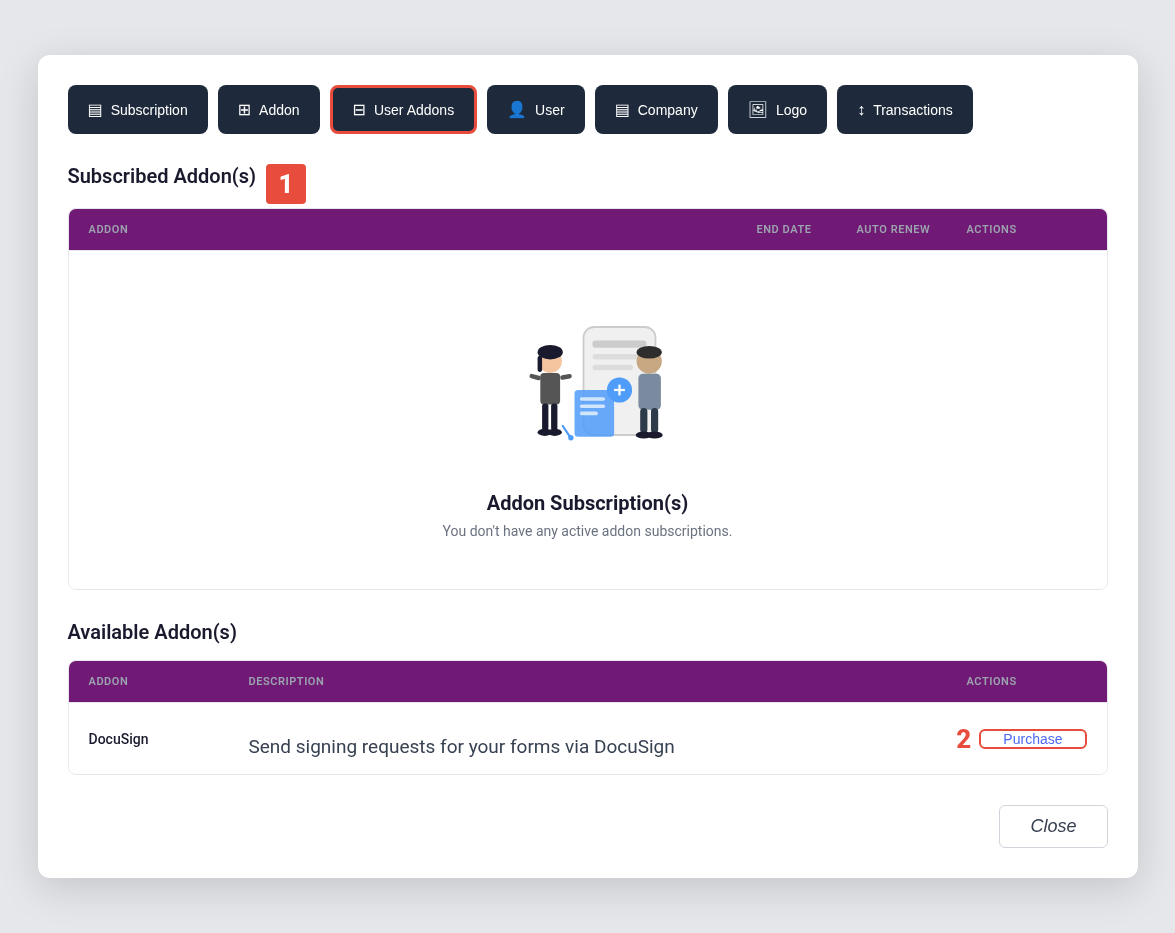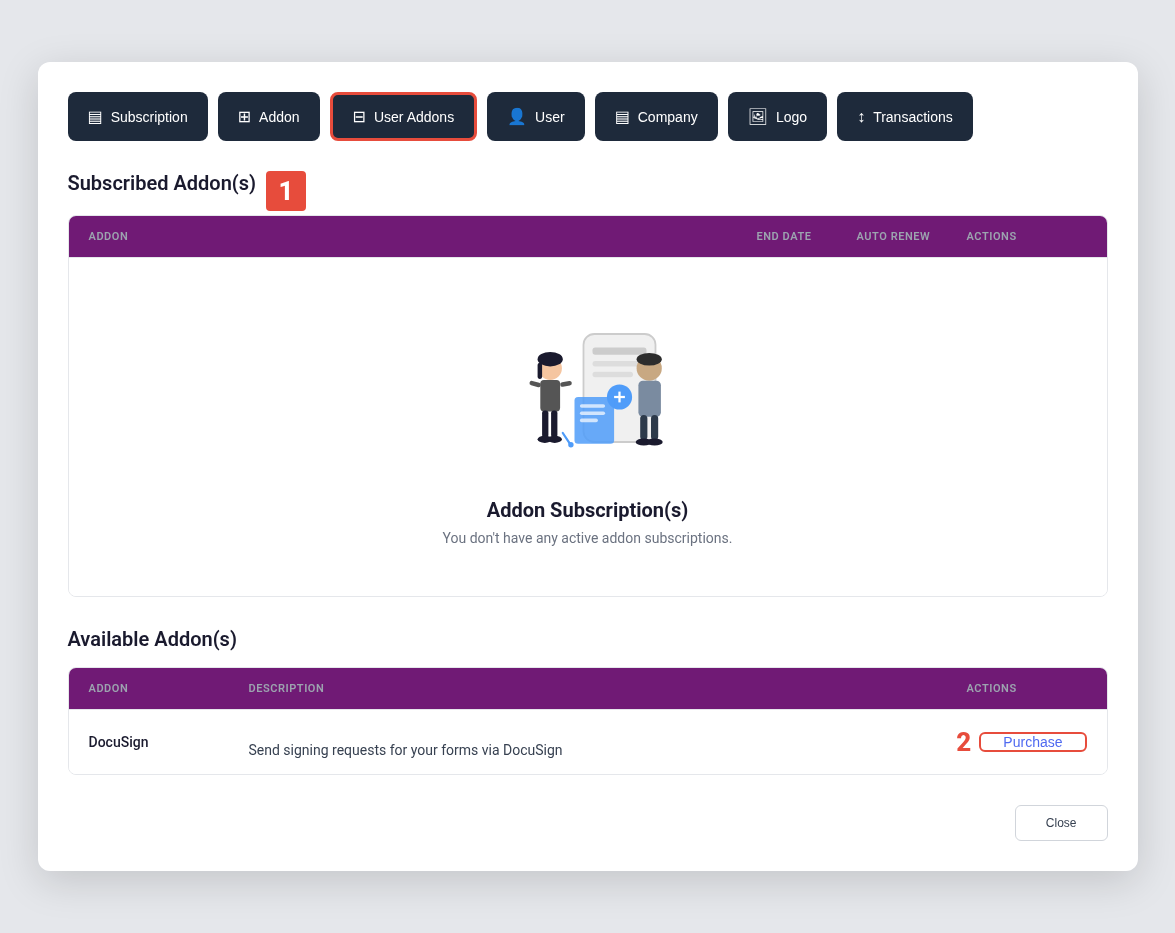--- a/index.html
+++ b/index.html
@@ -116,21 +116,21 @@
     }
     .addon-row:first-child {
       border-top: none;
     }
     .addon-name {
       font-size: 14px;
       color: #1a1a2e;
       font-weight: 500;
     }
     .addon-desc {
-      font-size: 14px;
+      font-size: 19px;
       color: #374151;
       margin-top: 16px;
     }
     .addon-actions {
       display: flex;
       justify-content: flex-end;
     }
     .purchase-btn {
       padding: 0 22px;
       background: #fff;
@@ -146,22 +146,23 @@
       display: flex;
       justify-content: flex-end;
       margin-top: 20px;
     }
     .close-btn {
       padding: 10px 30px;
       background: #fff;
       color: #374151;
       border: 1px solid #d1d5db;
       border-radius: 6px;
-      font-size: 12px;
+      font-size: 18px;
       cursor: pointer;
+      font-style: italic;
     }
     
     .step-badge {
       display: inline-flex;
       align-items: center;
       justify-content: center;
       width: 40px;
       height: 40px;
       background: #e74c3c;
       color: #fff;

